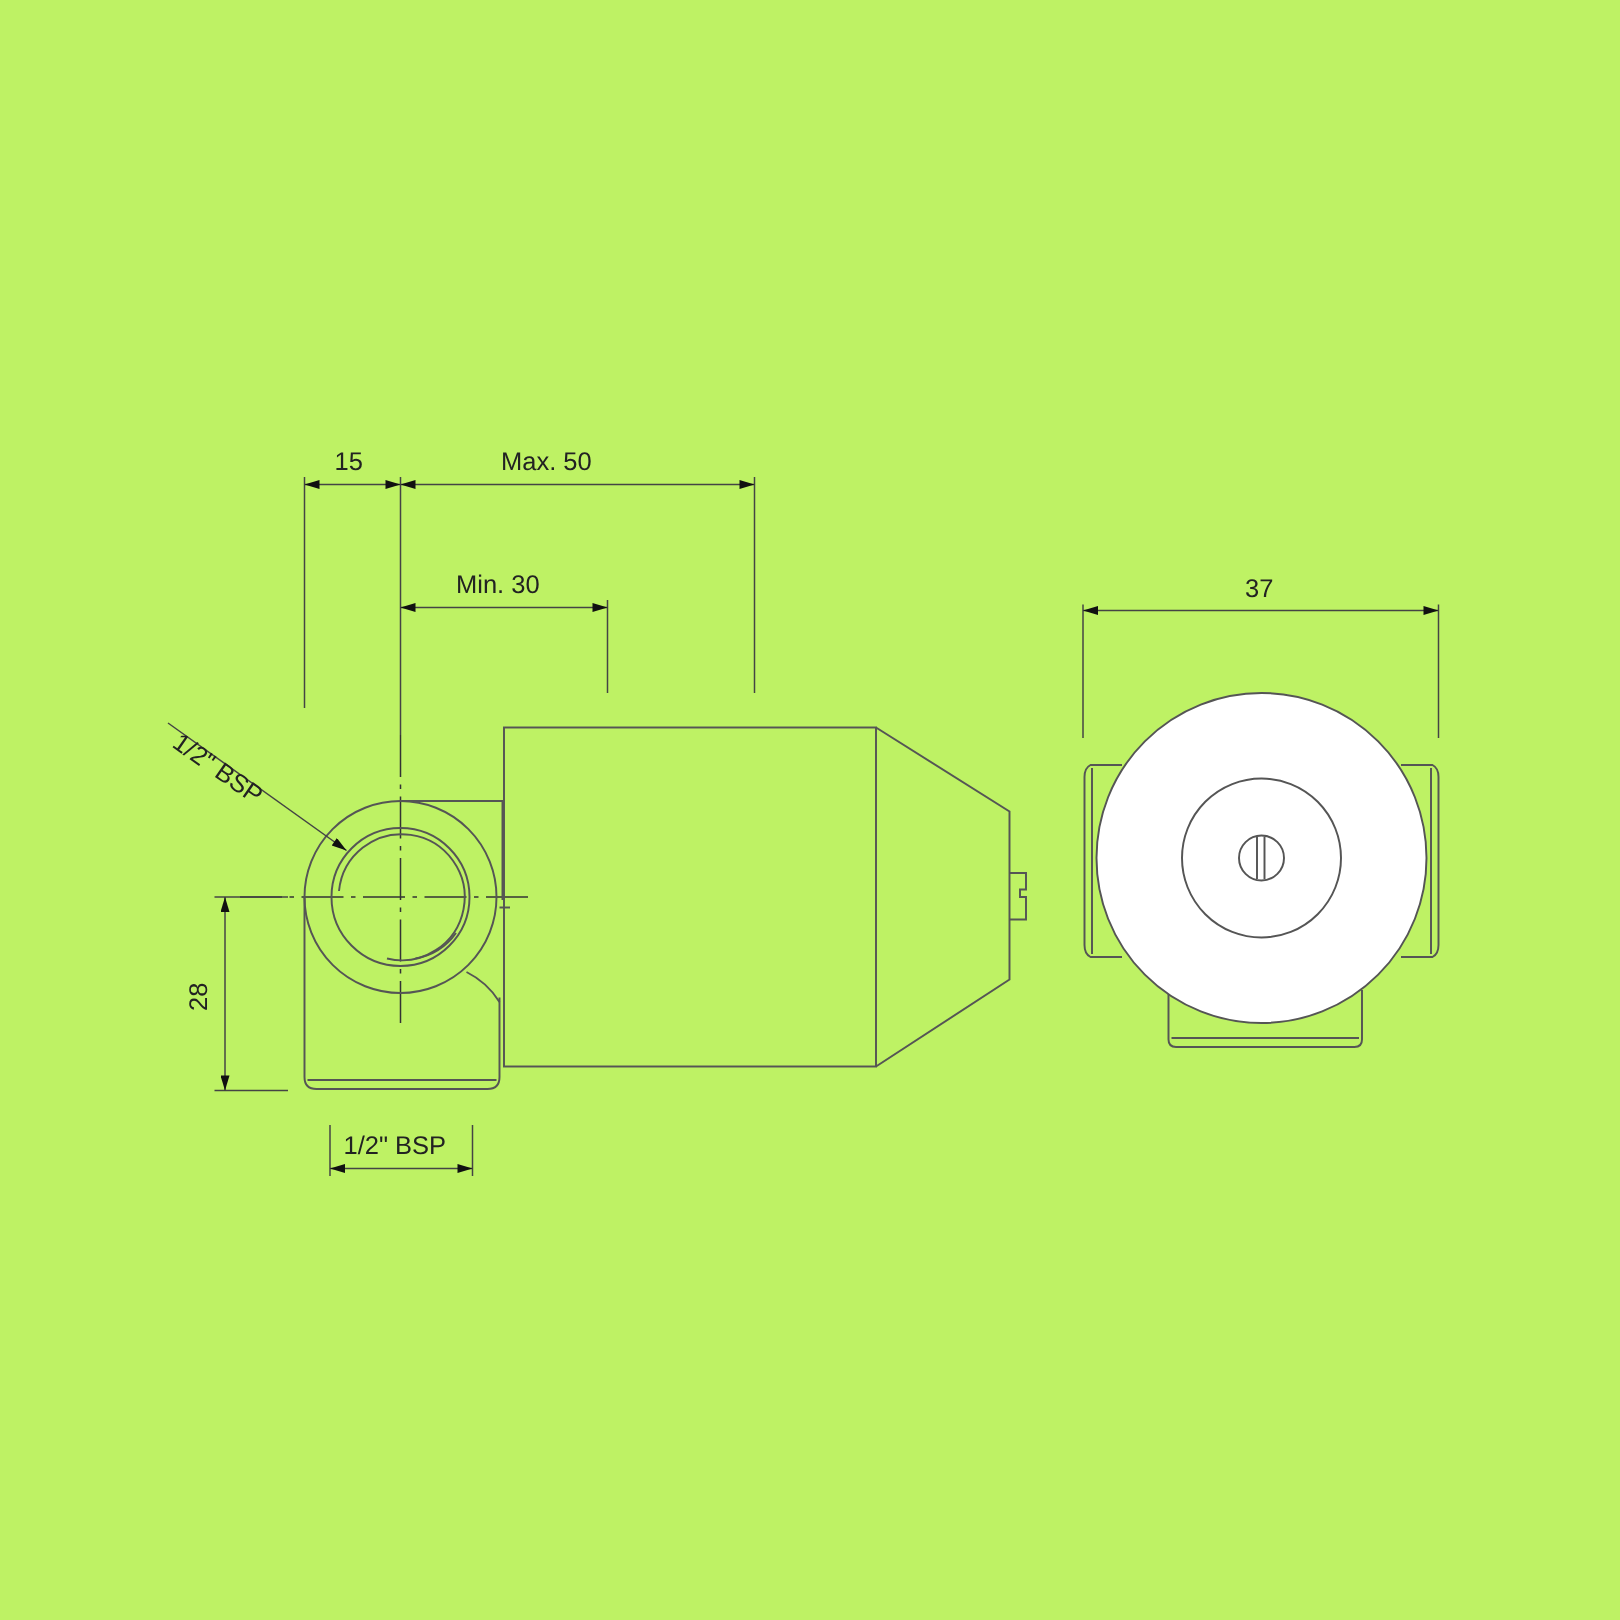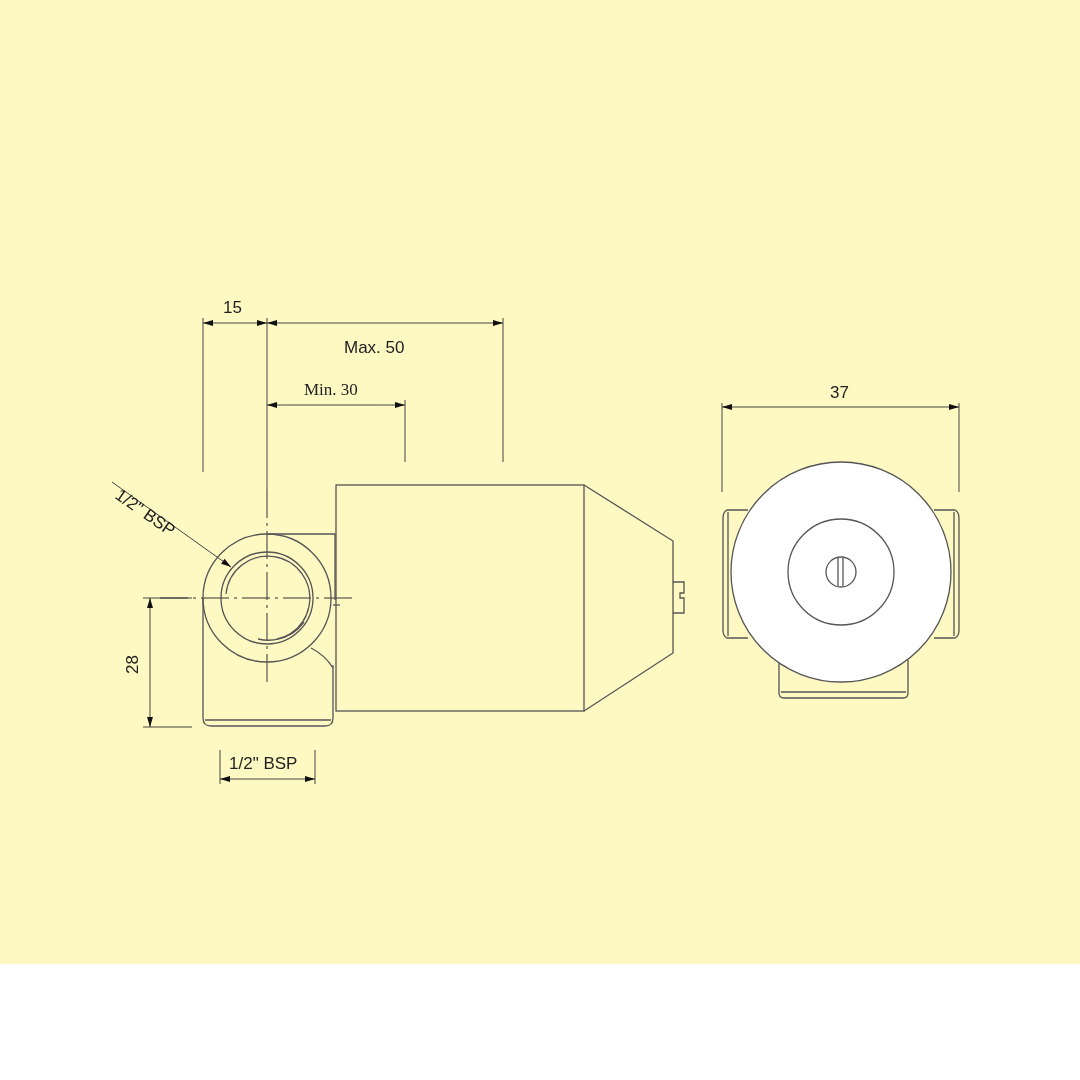--- a/index.html
+++ b/index.html
@@ -1,17 +1,17 @@
 <!DOCTYPE html>
 <html><head>
   <meta charset="utf-8">
   <style>
     html, body { margin: 0; padding: 0; background: #ffffff; }
     body { width: 1080px; height: 1080px; overflow: hidden; }
-    .canvas { position: relative; width: 1080px; height: 964px; background: #fef9c3; }
+    .canvas { position: relative; width: 1080px; height: 1080px; background: #bef264; }
     svg { position: absolute; left: 0; top: 0; }
     .ln { stroke: #555555; stroke-width: 1.3; fill: none; }
     .dim { stroke: #444444; stroke-width: 1; fill: none; }
     .ctr { stroke: #333333; stroke-width: 1; fill: none; stroke-dasharray: 28 5 3 5; }
     .arrow { fill: #111111; }
     .lbl {
       position: absolute;
       font-family: "Liberation Sans", sans-serif;
       font-size: 17px;
       color: #222222;
@@ -96,20 +96,20 @@
 
       <circle class="ln" cx="841" cy="572" r="53"></circle>
 
       <circle class="ln" cx="841" cy="572" r="15"></circle>
       <line class="ln" x1="838" y1="558" x2="838" y2="586"></line>
       <line class="ln" x1="843" y1="558" x2="843" y2="586"></line>
     </g>
   </svg>
 
   <div class="lbl" style="left:223px; top:299px;">15</div>
-  <div class="lbl" style="left:344px; top:299px;margin-top:40px;">Max. 50</div>
-  <div class="lbl" style="left:304px; top:381px;font-family:Liberation Serif, serif;">Min. 30</div>
+  <div class="lbl" style="left:334px; top:299px;">Max. 50</div>
+  <div class="lbl" style="left:304px; top:381px;">Min. 30</div>
   <div class="lbl" style="left:122px; top:486px; transform: rotate(35deg); transform-origin: 0 0;">1/2" BSP</div>
   <div class="lbl" style="left:124px; top:674px; transform: rotate(-90deg); transform-origin: 0 0;">28</div>
   <div class="lbl" style="left:229px; top:755px;">1/2" BSP</div>
   <div class="lbl" style="left:830px; top:384px;">37</div>
 
 </div>
 
 </body></html>

